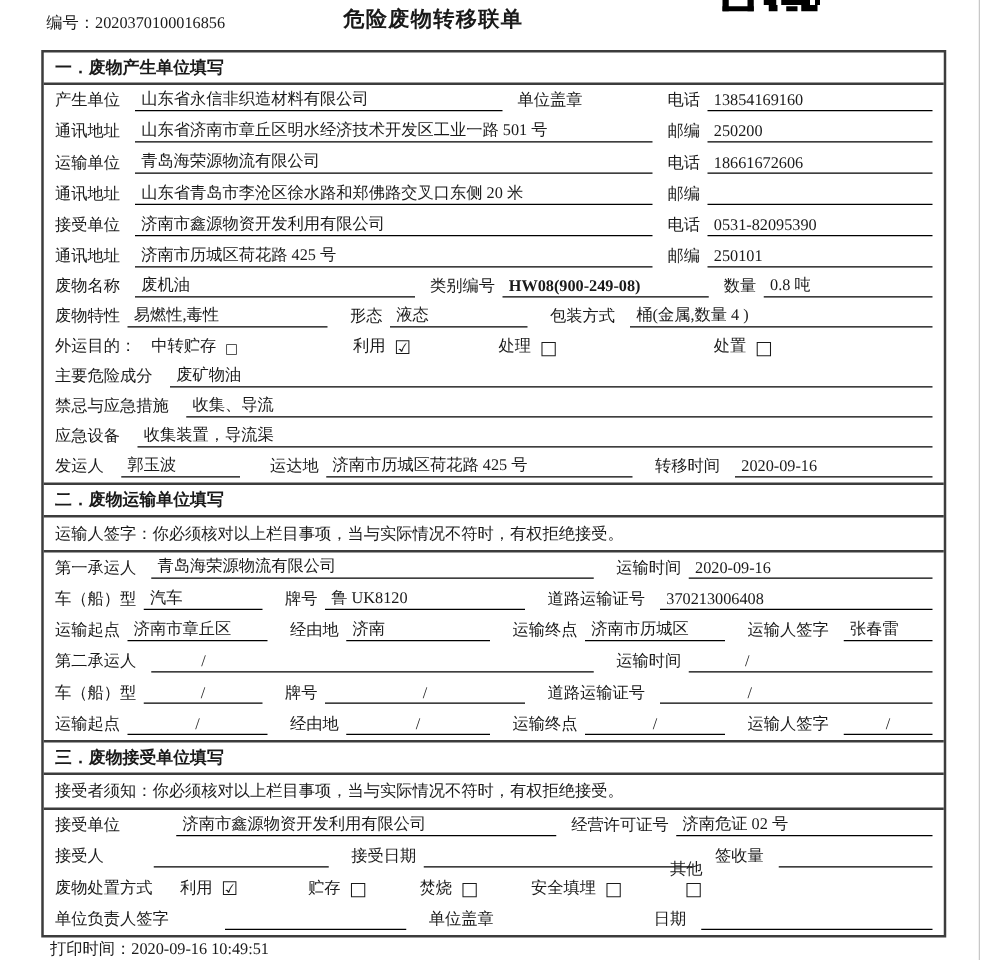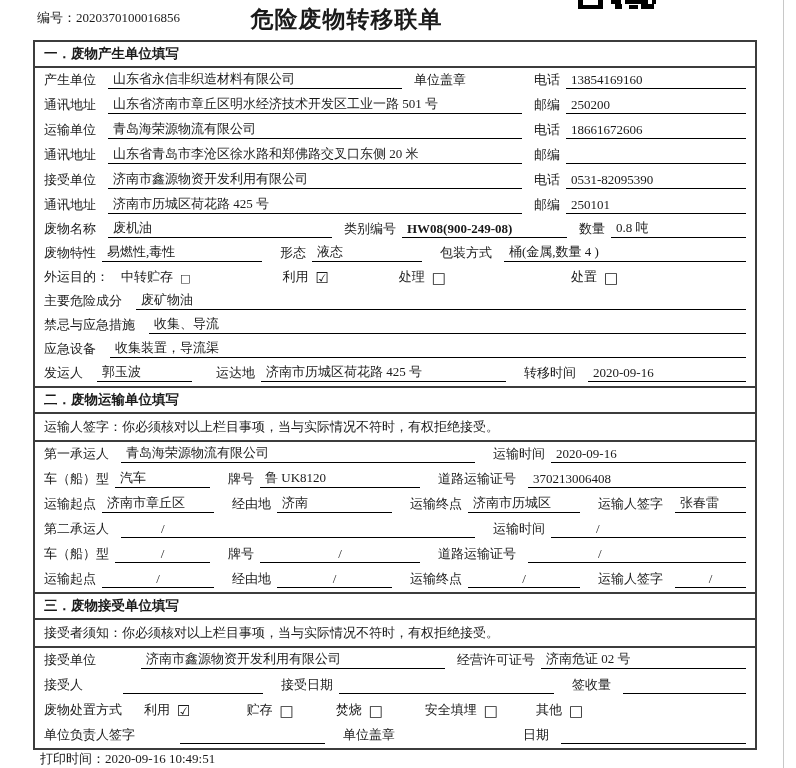--- a/index.html
+++ b/index.html
@@ -8,21 +8,21 @@
     width:796px; height:768px; position:relative; overflow:hidden;
     font-family:"Liberation Serif","DejaVu Serif",serif;
     color:#1a1a1a; font-size:13px;
   }
   .page-edge { position:absolute; top:0; bottom:0; left:783px; width:1px; background:#c8c8c8; }
 
   
   .doc-header { position:absolute; top:0; left:0; width:783px; height:40px; }
   .serial { position:absolute; left:37px; top:9px; font-size:13px; white-space:nowrap; }
   .doc-title { position:absolute; left:0; right:90px; top:4px; text-align:center;
-               font-size:23px; font-weight:bold; letter-spacing:1px; }
+               font-size:17px; font-weight:bold; letter-spacing:1px; }
   .qr-frag { position:absolute; left:578px; top:0; width:78px; height:9px; }
   .qr-frag div { position:absolute; background:#000; }
   .qr-outline { left:0; top:0; width:25px; height:9px; background:transparent !important;
                 border-left:5px solid #000; border-right:5px solid #000; border-bottom:4px solid #000; }
 
   
   .form-table {
     position:absolute; left:33px; top:40px; width:724px;
     border:2px solid #3c3c3c; background:#fff;
   }
@@ -273,21 +273,21 @@
         <span class="cbx">□</span>
       </span>
       <span class="opt" style="margin-left:42px;">
         <span>焚烧</span>
         <span class="cbx">□</span>
       </span>
       <span class="opt" style="margin-left:42px;">
         <span>安全填埋</span>
         <span class="cbx">□</span>
       </span>
-      <span class="opt" style="margin-left:38px;">
+      <span class="opt" style="margin-left:38px;flex-direction:column;">
         <span>其他</span>
         <span class="cbx">□</span>
       </span>
     </div>
 
     <div class="row r25">
       <span class="lbl">单位负责人签字</span>
       <span class="val" style="flex:0 0 145px;margin-left:45px;"></span>
       <span class="lbl ml18" style="flex:0 0 180px;">单位盖章</span>
       <span class="lbl">日期</span>

